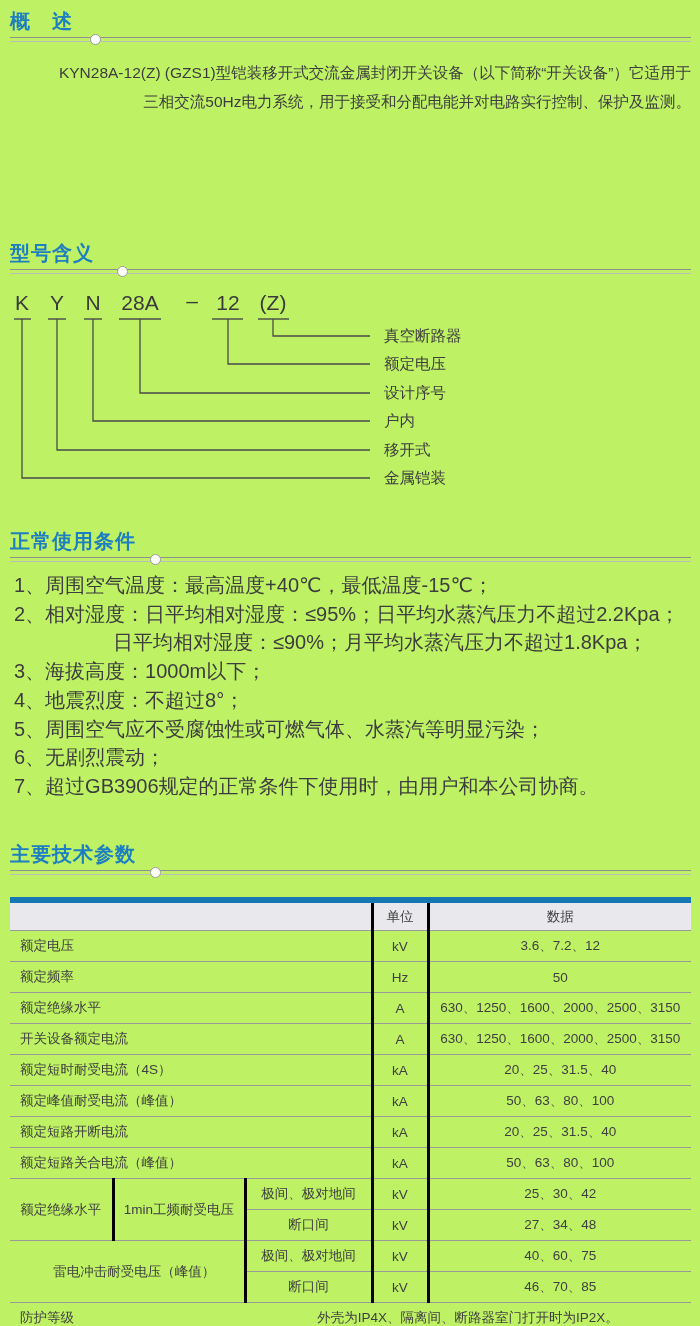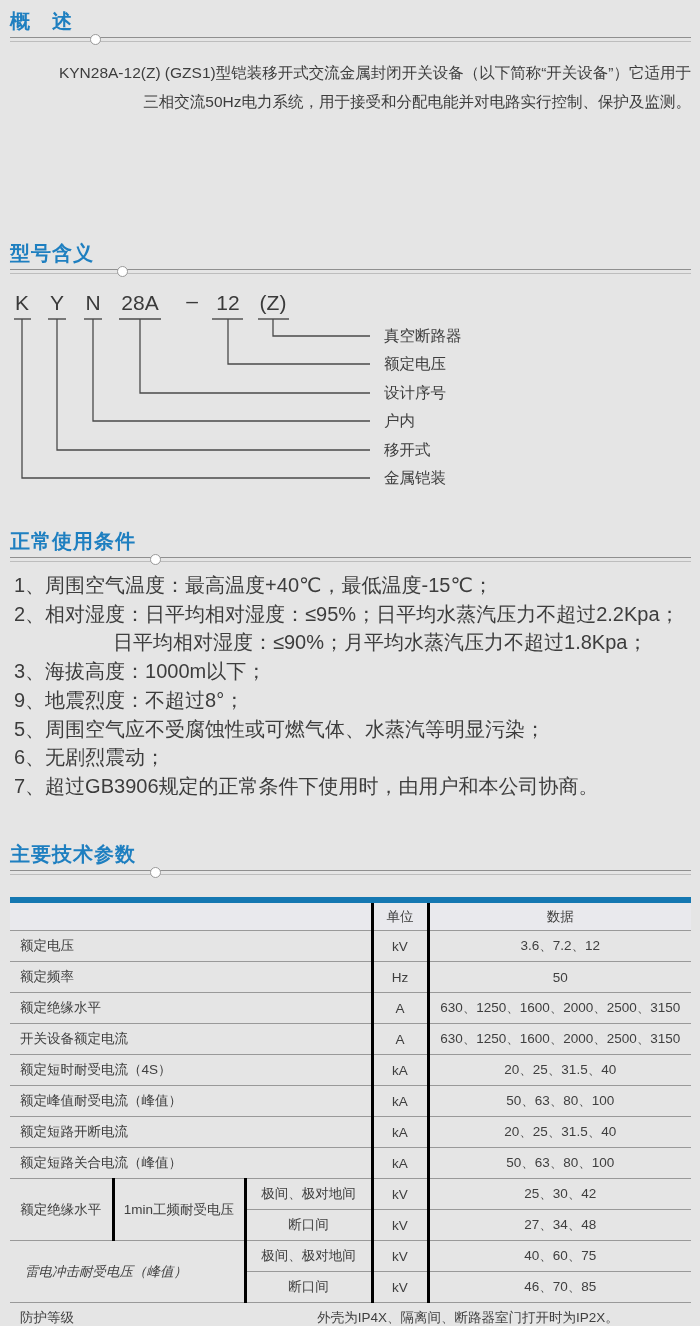--- a/index.html
+++ b/index.html
@@ -1,16 +1,16 @@
 <!DOCTYPE html>
 <html><head>
 <meta charset="utf-8">
 <style>
   html,body{margin:0;padding:0;background:#ffffff;}
-  #page{position:relative;width:700px;height:1326px;background:#e5e5e5;
+  #page{position:relative;width:700px;height:1326px;background:#bef264;
         font-family:"Liberation Sans","DejaVu Sans",sans-serif;color:#3d3d3d;overflow:hidden;}
 
   
   .sec-title{position:absolute;left:10px;font-size:20px;font-weight:bold;color:#1e7fc0;
              letter-spacing:1px;white-space:nowrap;}
 
   
   .divider{position:absolute;left:10px;width:681px;height:3px;
            border-top:1px solid #8f8f8f;border-bottom:1px solid #bdbdbd;}
   .divider .ring{position:absolute;top:-4px;width:9px;height:9px;border-radius:50%;
@@ -30,21 +30,21 @@
 
   
   .tbl-wrap{position:absolute;left:10px;top:897px;width:681px;}
   .blue-bar{height:6px;background:#1578b2;}
   table.params{border-collapse:collapse;table-layout:fixed;width:681px;
                font-size:13.5px;color:#3f3f3f;}
   table.params td{height:30px;border-top:1px solid #999;text-align:center;
                   padding:0;overflow:hidden;}
   table.params tr.hdr td{height:27px;background:#e9e9ed;border-top:none;}
   table.params td.param{text-align:left;padding-left:10px;}
-  table.params td.param2{text-align:left;padding-left:15px;font-style:italic;}
+  table.params td.param2{text-align:center;padding-left:15px;}
   table.params td.vl{border-left:3px solid #000000;}
   table.params tr.last td{border-bottom:1px solid #999;}
 </style>
 </head>
 <body>
 
 <div id="page">
 
   <div class="sec-title" style="top:8px;">概　述</div>
   <div class="divider" style="top:37px;">
@@ -97,21 +97,21 @@
 
   <div class="sec-title" style="top:528px;">正常使用条件</div>
   <div class="divider" style="top:557px;">
     <span class="ring" style="left:140px;"></span>
   </div>
   <div class="cond">
     <div class="item">1、周围空气温度：最高温度+40℃，最低温度-15℃；</div>
     <div class="item">2、相对湿度：日平均相对湿度：≤95%；日平均水蒸汽压力不超过2.2Kpa；</div>
     <div class="item indent">日平均相对湿度：≤90%；月平均水蒸汽压力不超过1.8Kpa；</div>
     <div class="item">3、海拔高度：1000m以下；</div>
-    <div class="item">9、地震烈度：不超过8°；</div>
+    <div class="item">4、地震烈度：不超过8°；</div>
     <div class="item">5、周围空气应不受腐蚀性或可燃气体、水蒸汽等明显污染；</div>
     <div class="item">6、无剧烈震动；</div>
     <div class="item">7、超过GB3906规定的正常条件下使用时，由用户和本公司协商。</div>
   </div>
 
   <div class="sec-title" style="top:841px;">主要技术参数</div>
   <div class="divider" style="top:870px;">
     <span class="ring" style="left:140px;"></span>
   </div>
 

